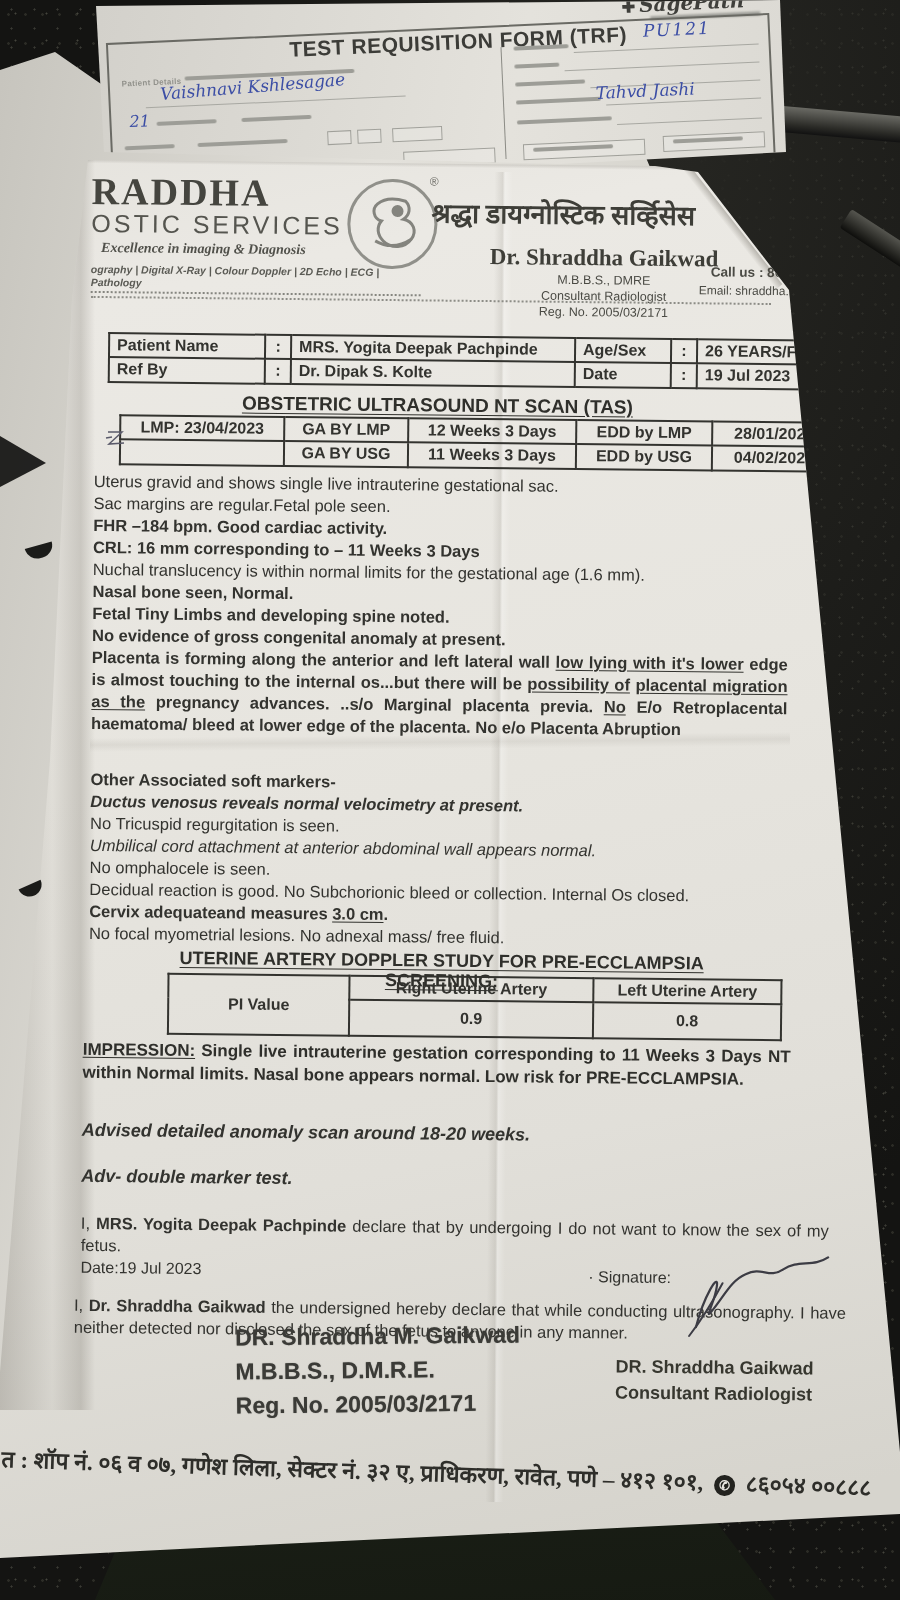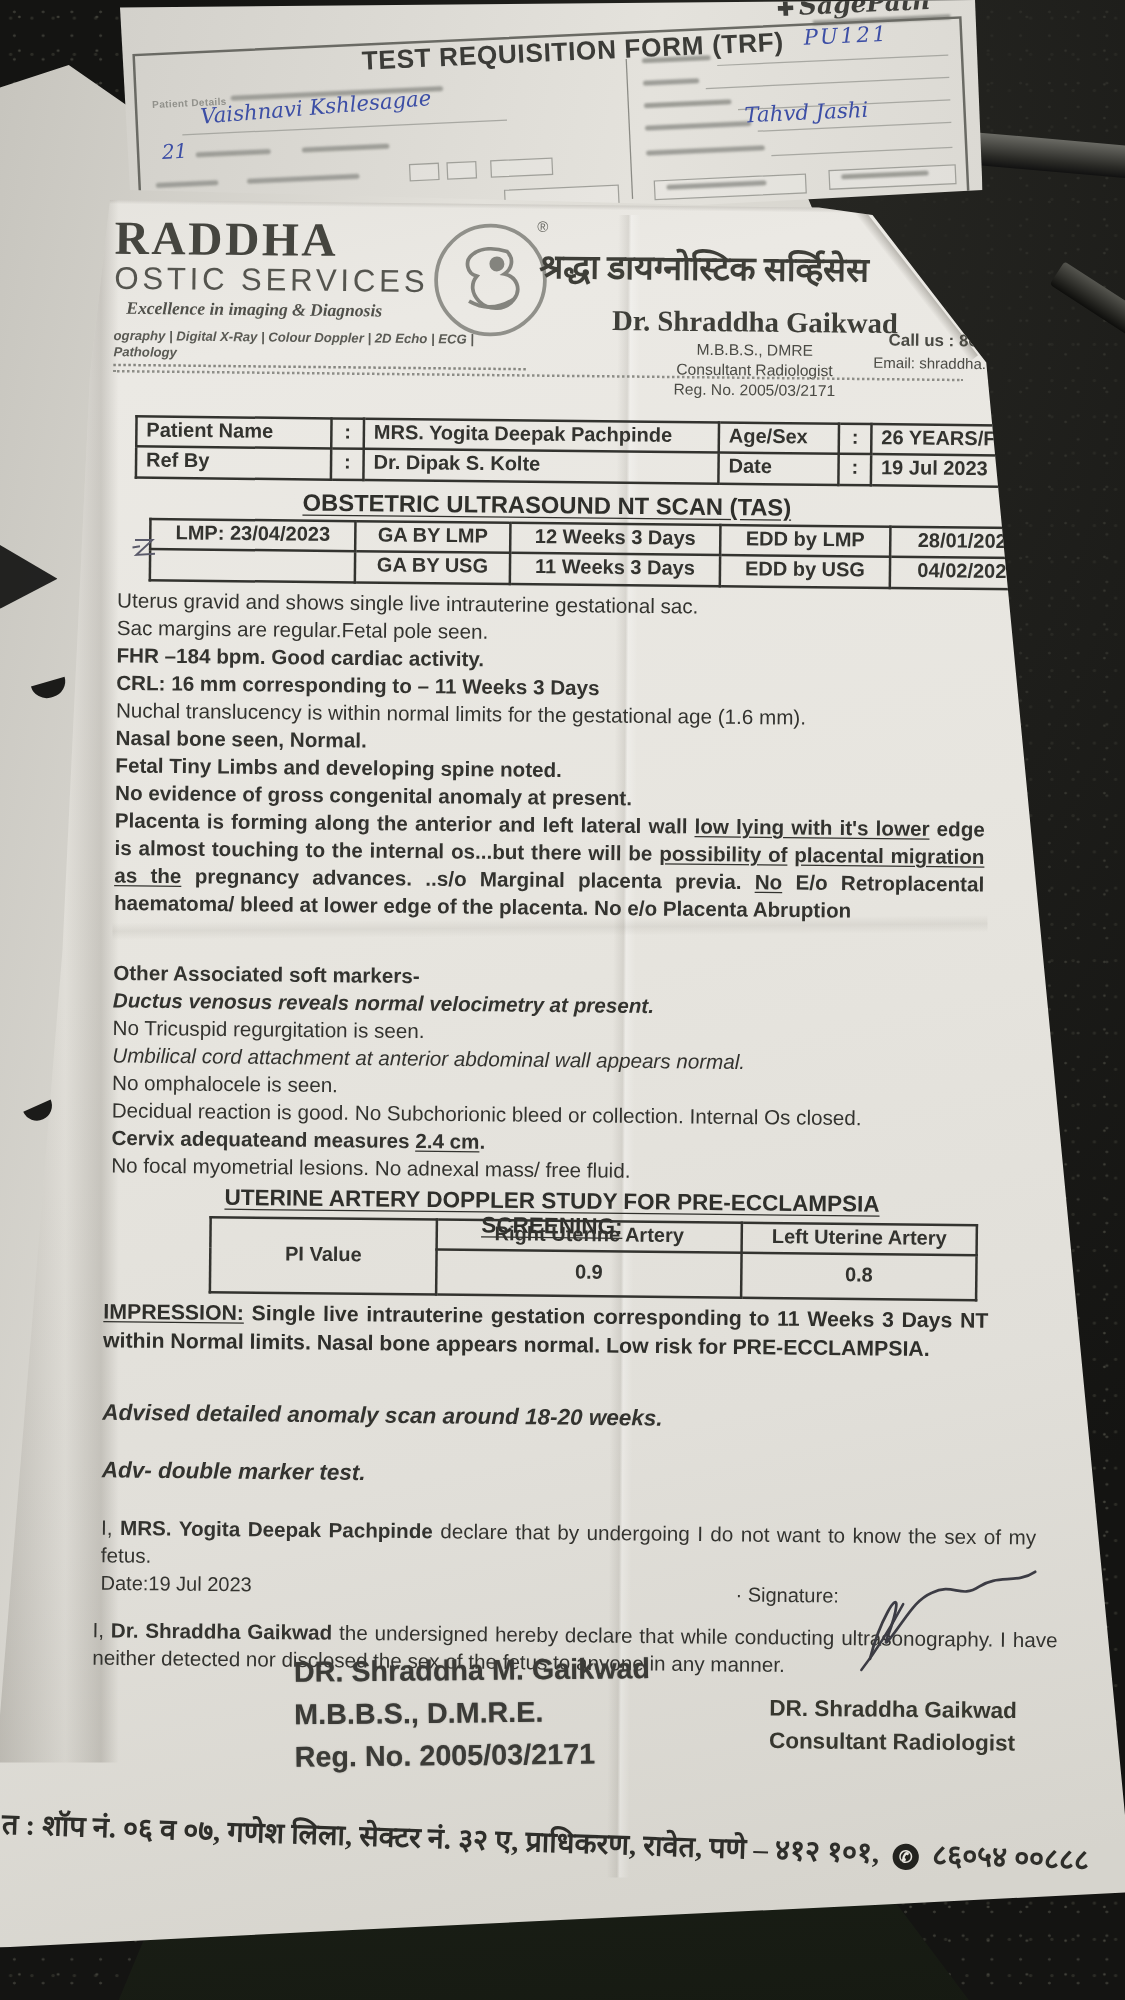--- a/index.html
+++ b/index.html
@@ -258,21 +258,21 @@
         <div class="rline b">Nasal bone seen, Normal.</div>
         <div class="rline b">Fetal Tiny Limbs and developing spine noted.</div>
         <div class="rline b">No evidence of gross congenital anomaly at present.</div>
         <div class="rline b just"><span>Placenta is forming along the anterior and left lateral wall </span><span class="u">low lying with it's lower</span><span> edge is almost touching to the internal os...but there will be </span><span class="u">possibility of</span><span> </span><span class="u">placental migration as the</span><span> pregnancy advances. ..s/o Marginal placenta previa. </span><span class="u">No</span><span> E/o Retroplacental haematoma/ bleed at lower edge of the placenta. No e/o Placenta Abruption</span></div>
         <div class="rline b" style="margin-top: 34px;">Other Associated soft markers-</div>
         <div class="rline bi">Ductus venosus reveals normal velocimetry at present.</div>
         <div class="rline">No Tricuspid regurgitation is seen.</div>
         <div class="rline i">Umbilical cord attachment at anterior abdominal wall appears normal.</div>
         <div class="rline">No omphalocele is seen.</div>
         <div class="rline just">Decidual reaction is good. No Subchorionic bleed or collection. Internal Os closed.</div>
-        <div class="rline b"><span>Cervix adequateand measures </span><span class="u">2.4 cm</span><span>.</span></div>
+        <div class="rline b"><span>Cervix adequateand measures </span><span class="u">3.0 cm</span><span>.</span></div>
         <div class="rline">No focal myometrial lesions.  No adnexal mass/ free fluid.</div>
       </div>
 
     <div class="abs sec-title" style="left:140px;top:948px;width:620px;text-align:center;font-size:18px;">UTERINE ARTERY DOPPLER STUDY FOR PRE-ECCLAMPSIA SCREENING:</div>
     <table class="abs" style="left:176px;top:972px;">
       <tbody>
           <tr>
         <td rowspan="2" style="width:165px;" class="tc">PI Value</td>
         <td style="width:228px;" class="tc">Right Uterine Artery</td>
         <td style="width:172px;" class="tc">Left Uterine Artery</td>

